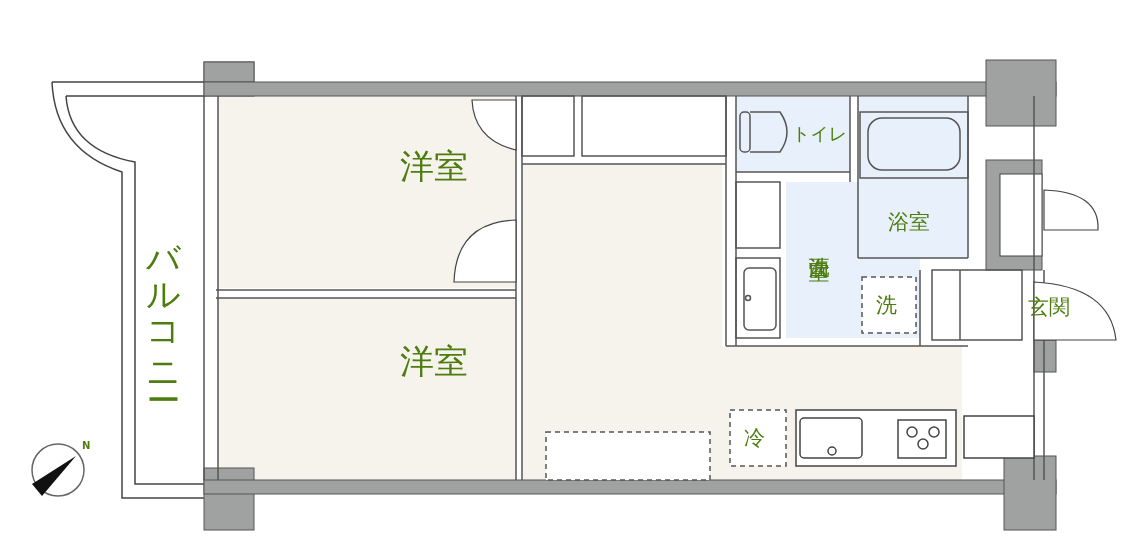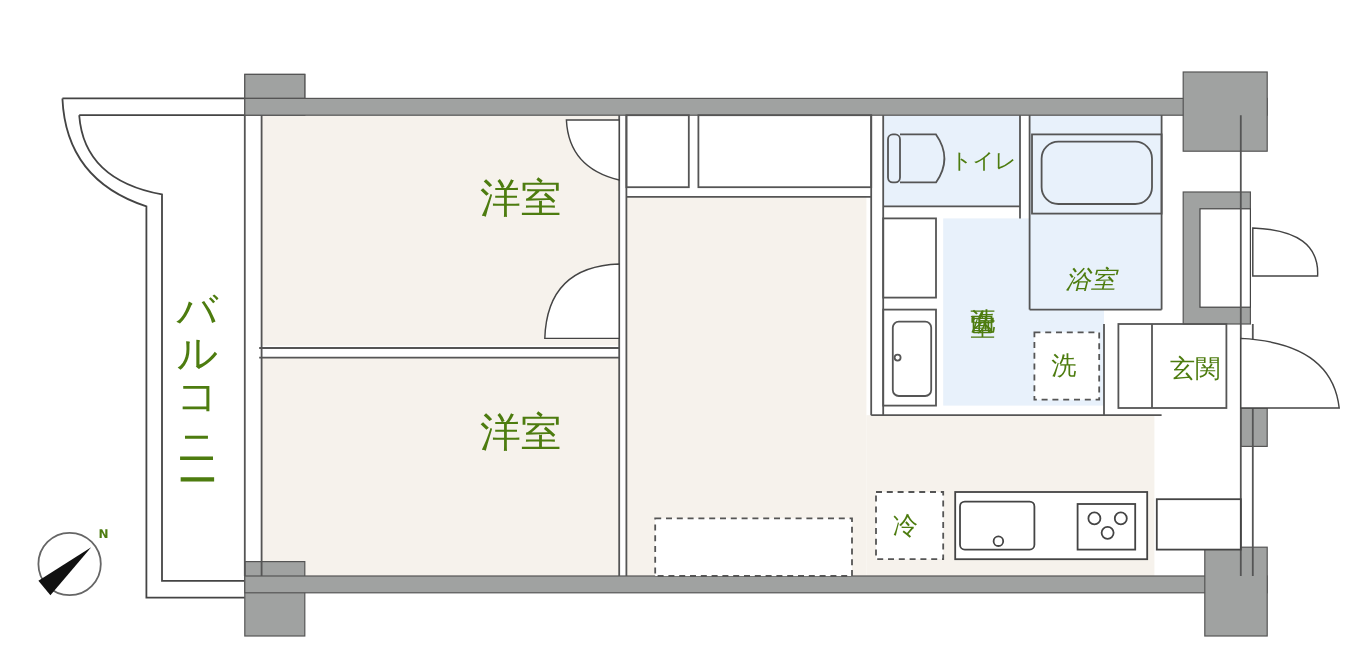--- a/index.html
+++ b/index.html
@@ -108,19 +108,19 @@
 
 <div class="lbl big" style="left:268px;top:140px;width:200px;">
   <div>洋室</div>
 </div>
 <div class="lbl big" style="left:268px;top:335px;width:200px;">
   <div>洋室</div>
 </div>
 <div class="lbl big" style="left:532px;top:274px;width:200px;">
 </div>
 <div class="lbl sm" style="left:792px;top:122px;">トイレ</div>
-<div class="lbl mid" style="left:888px;top:220px;font-style:italic;">浴室</div>
+<div class="lbl mid" style="left:888px;top:209px;">浴室</div>
 <div class="lbl mid vert" style="left:806px;top:240px;">洗面室</div>
-<div class="lbl mid" style="left:975px;top:294px;">玄関</div>
+<div class="lbl mid" style="left:1028px;top:294px;">玄関</div>
 <div class="lbl big vert" style="left:138px;top:220px;">バルコニー</div>
 <div class="lbl mid" style="left:876px;top:292px;">洗</div>
 <div class="lbl mid" style="left:744px;top:425px;">冷</div>
 <div class="lbl" style="left:82px;top:440px;font-size:10px;font-weight:bold;">N</div>
 
 </body></html>

